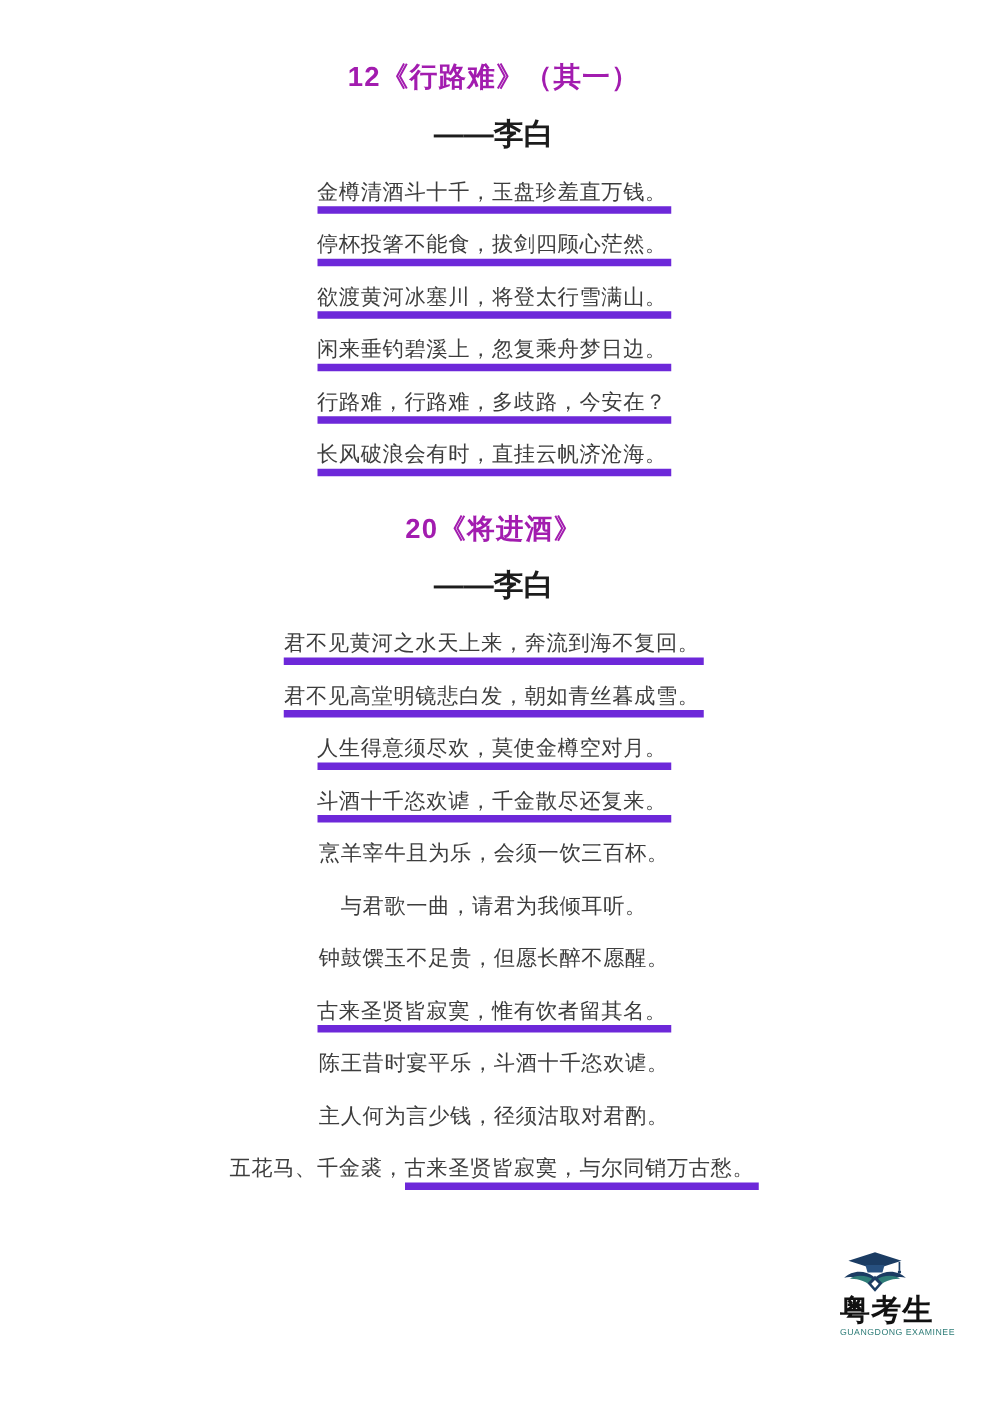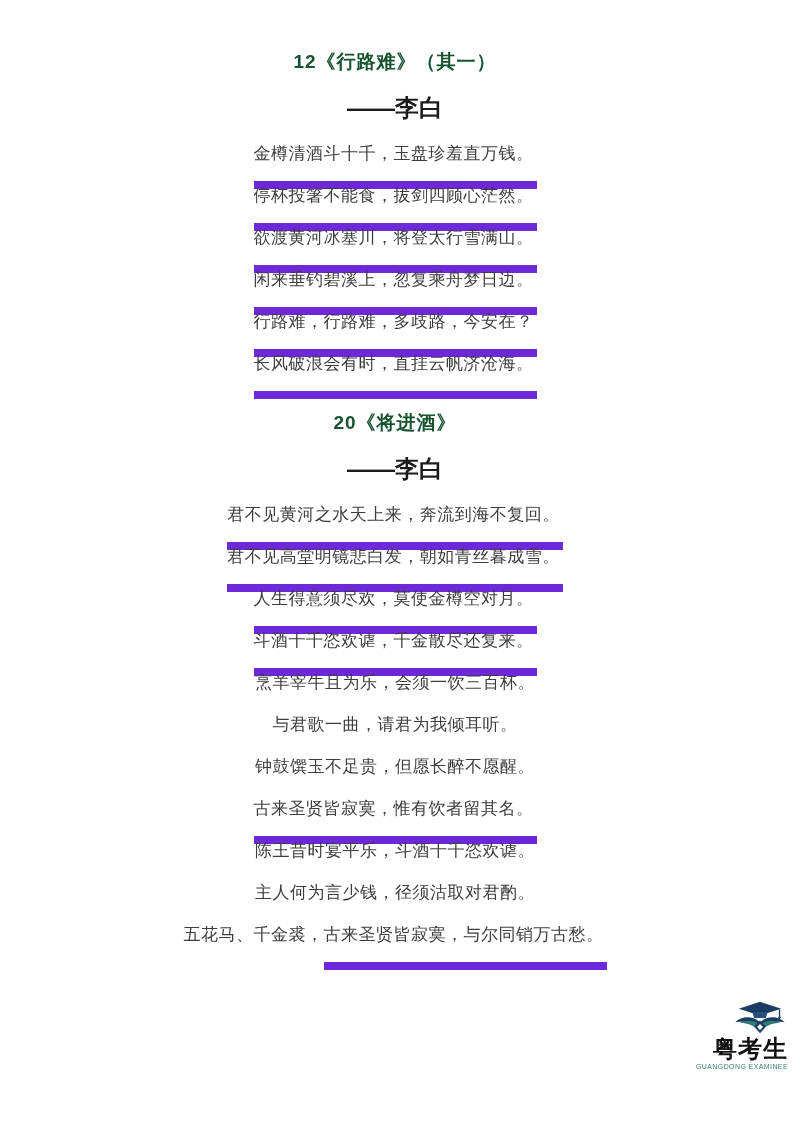--- a/index.html
+++ b/index.html
@@ -14,52 +14,52 @@
     font-family: "Liberation Sans", "DejaVu Sans", sans-serif;
   }
   .content {
     width: 790px;
     padding-top: 49px;
     text-align: center;
     color: #3d3d3d;
   }
   .poem + .poem { margin-top: 34px; }
   .poem-title {
-    font-size: 19px;
+    font-size: 22px;
     line-height: 26px;
     font-weight: bold;
-    color: #14532d;
+    color: #a21caf;
     margin-bottom: 20px;
     letter-spacing: 1px;
   }
   .poem-author {
     font-size: 24px;
     line-height: 26px;
     font-weight: bold;
     color: #1c1c1c;
     margin-bottom: 21px;
   }
   .poem-line {
     font-size: 17px;
     line-height: 24px;
     margin-bottom: 18px;
     color: #3d3d3d;
     letter-spacing: 0.5px;
   }
   .poem-line .u {
-    border-bottom: 8px solid #6d28d9;
-    padding-bottom: 18px;
+    border-bottom: 6px solid #6d28d9;
+    padding-bottom: 2px;
     padding-right: 3px;
   }
   .logo {
     position: absolute;
     left: 672px;
     top: 1001px;
     width: 116px;
-    text-align: right;
+    text-align: left;
   }
   .logo-icon-wrap { height: 34px; }
   .logo-name {
     font-size: 24px;
     line-height: 26px;
     font-weight: bold;
     color: #111111;
     letter-spacing: 1px;
     margin-top: 1px;
   }

